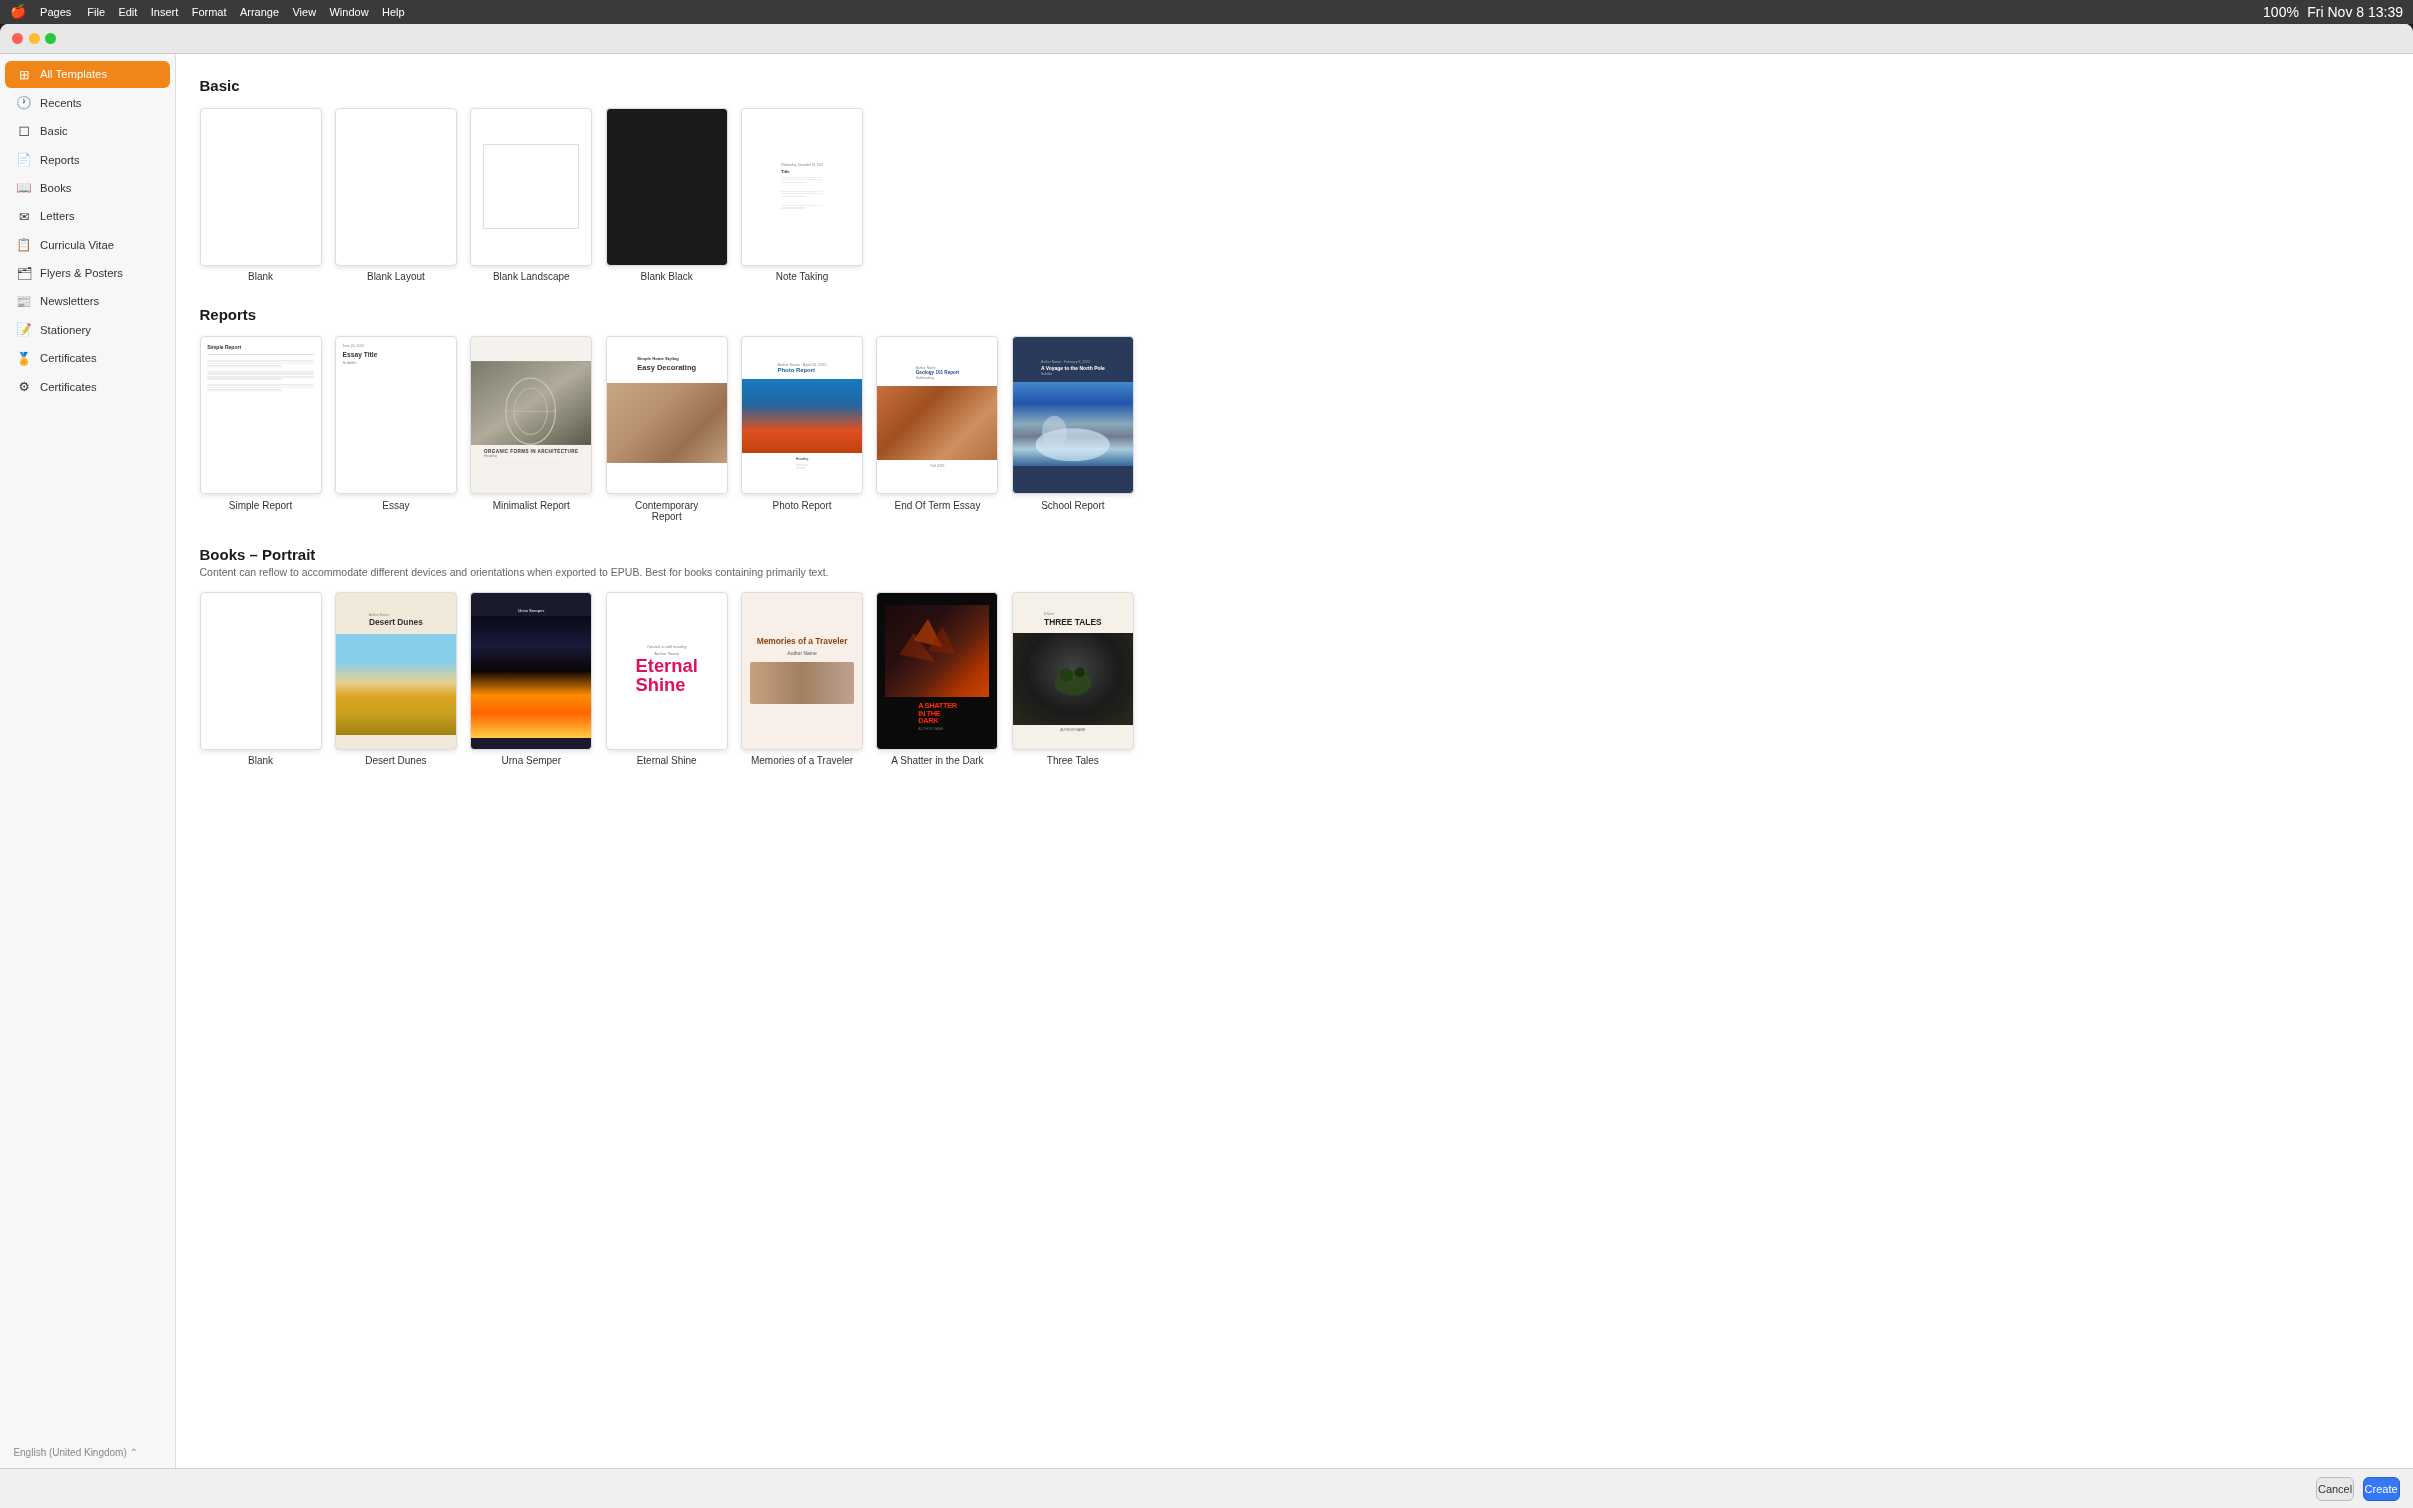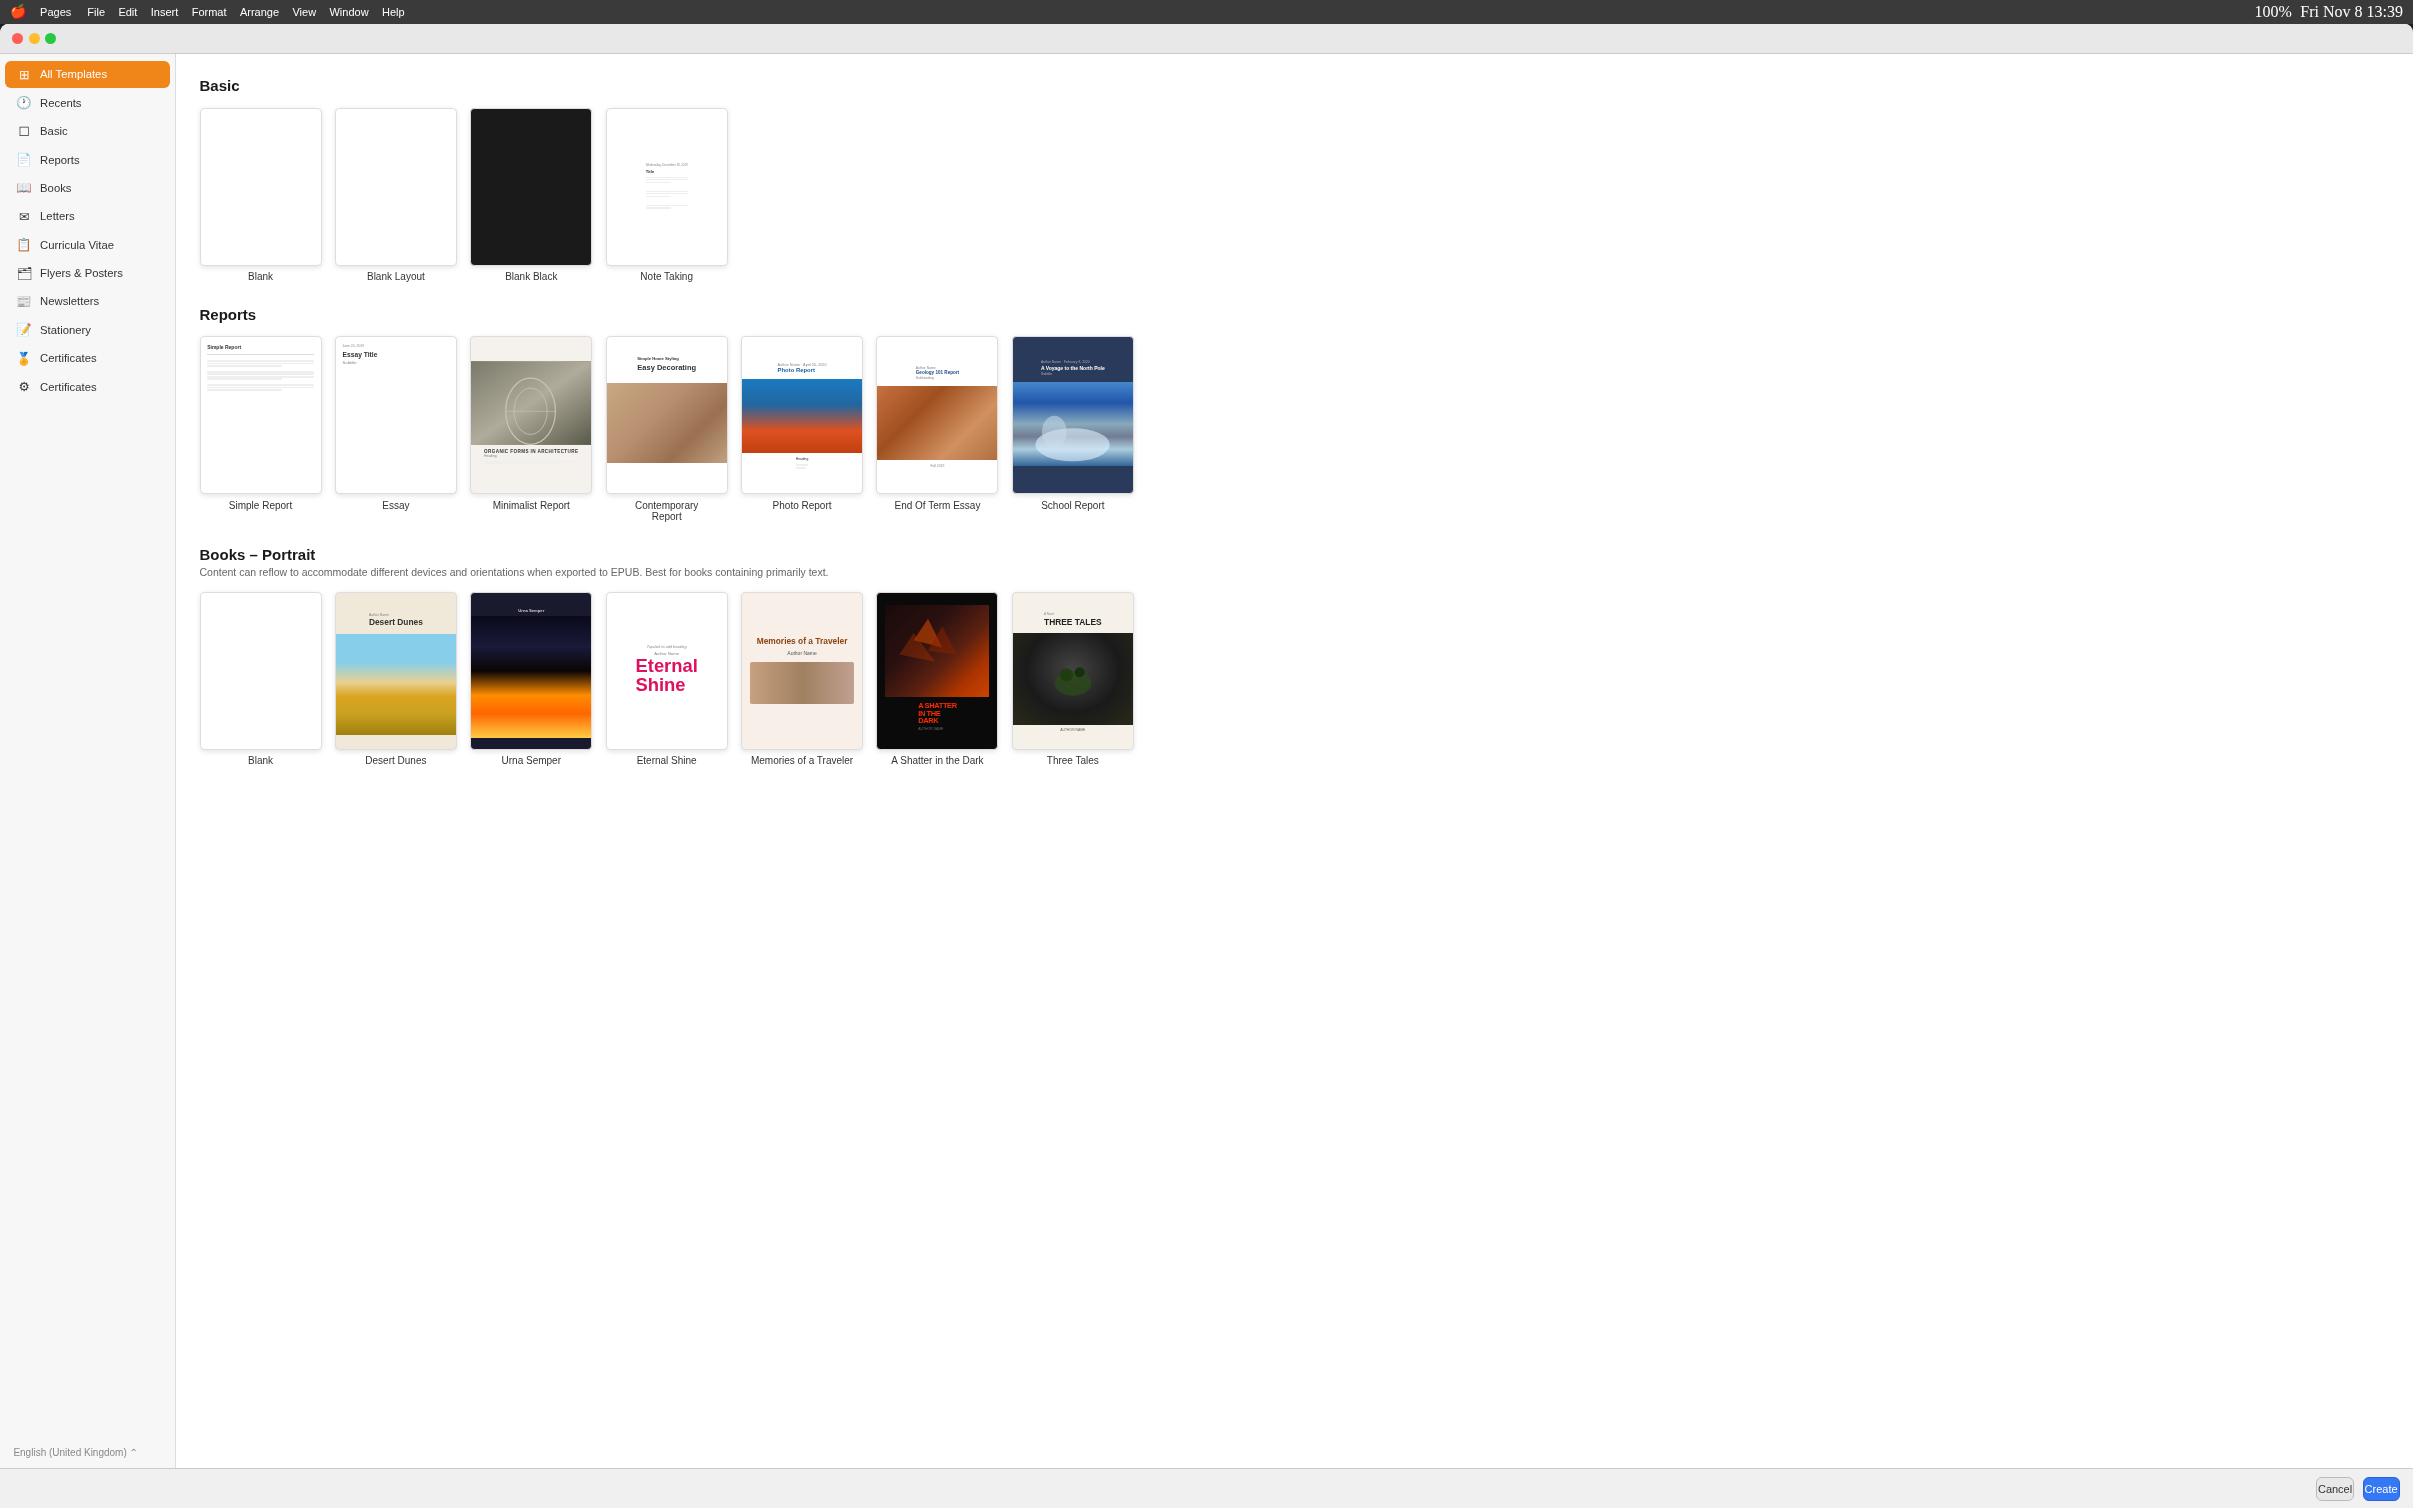--- a/index.html
+++ b/index.html
@@ -34,22 +34,21 @@
     .menubar-items {
       display: flex;
       gap: 13.4px;
       font-size: 11px;
     }
     .menubar-right {
       margin-left: auto;
       display: flex;
       align-items: center;
       gap: 8.4px;
-      font-size: 16px;
-      font-family: Liberation Serif, serif;
+      font-size: 14px;
     }
 
     
     .window {
       flex: 1;
       display: flex;
       flex-direction: column;
       background: #f0f0f0;
       border-radius: 8.4px 8.4px 0 0;
       overflow: hidden;
@@ -375,20 +374,26 @@
           </div>
           <div class="template-label">Blank</div>
         </div>
 
         <div class="template-item">
           <div class="template-thumb thumb-blank-layout">
           </div>
           <div class="template-label">Blank Layout</div>
         </div>
 
+        <div class="template-item">
+          <div class="template-thumb" style="background:#fff;position:relative;">
+            <div class="blank-landscape-inner"></div>
+          </div>
+          <div class="template-label">Blank Landscape</div>
+        </div>
 
         <div class="template-item">
           <div class="template-thumb thumb-blank-black">
           </div>
           <div class="template-label">Blank Black</div>
         </div>
 
         <div class="template-item">
           <div class="template-thumb" style="background:#fff;">
             <div class="note-taking-content">

